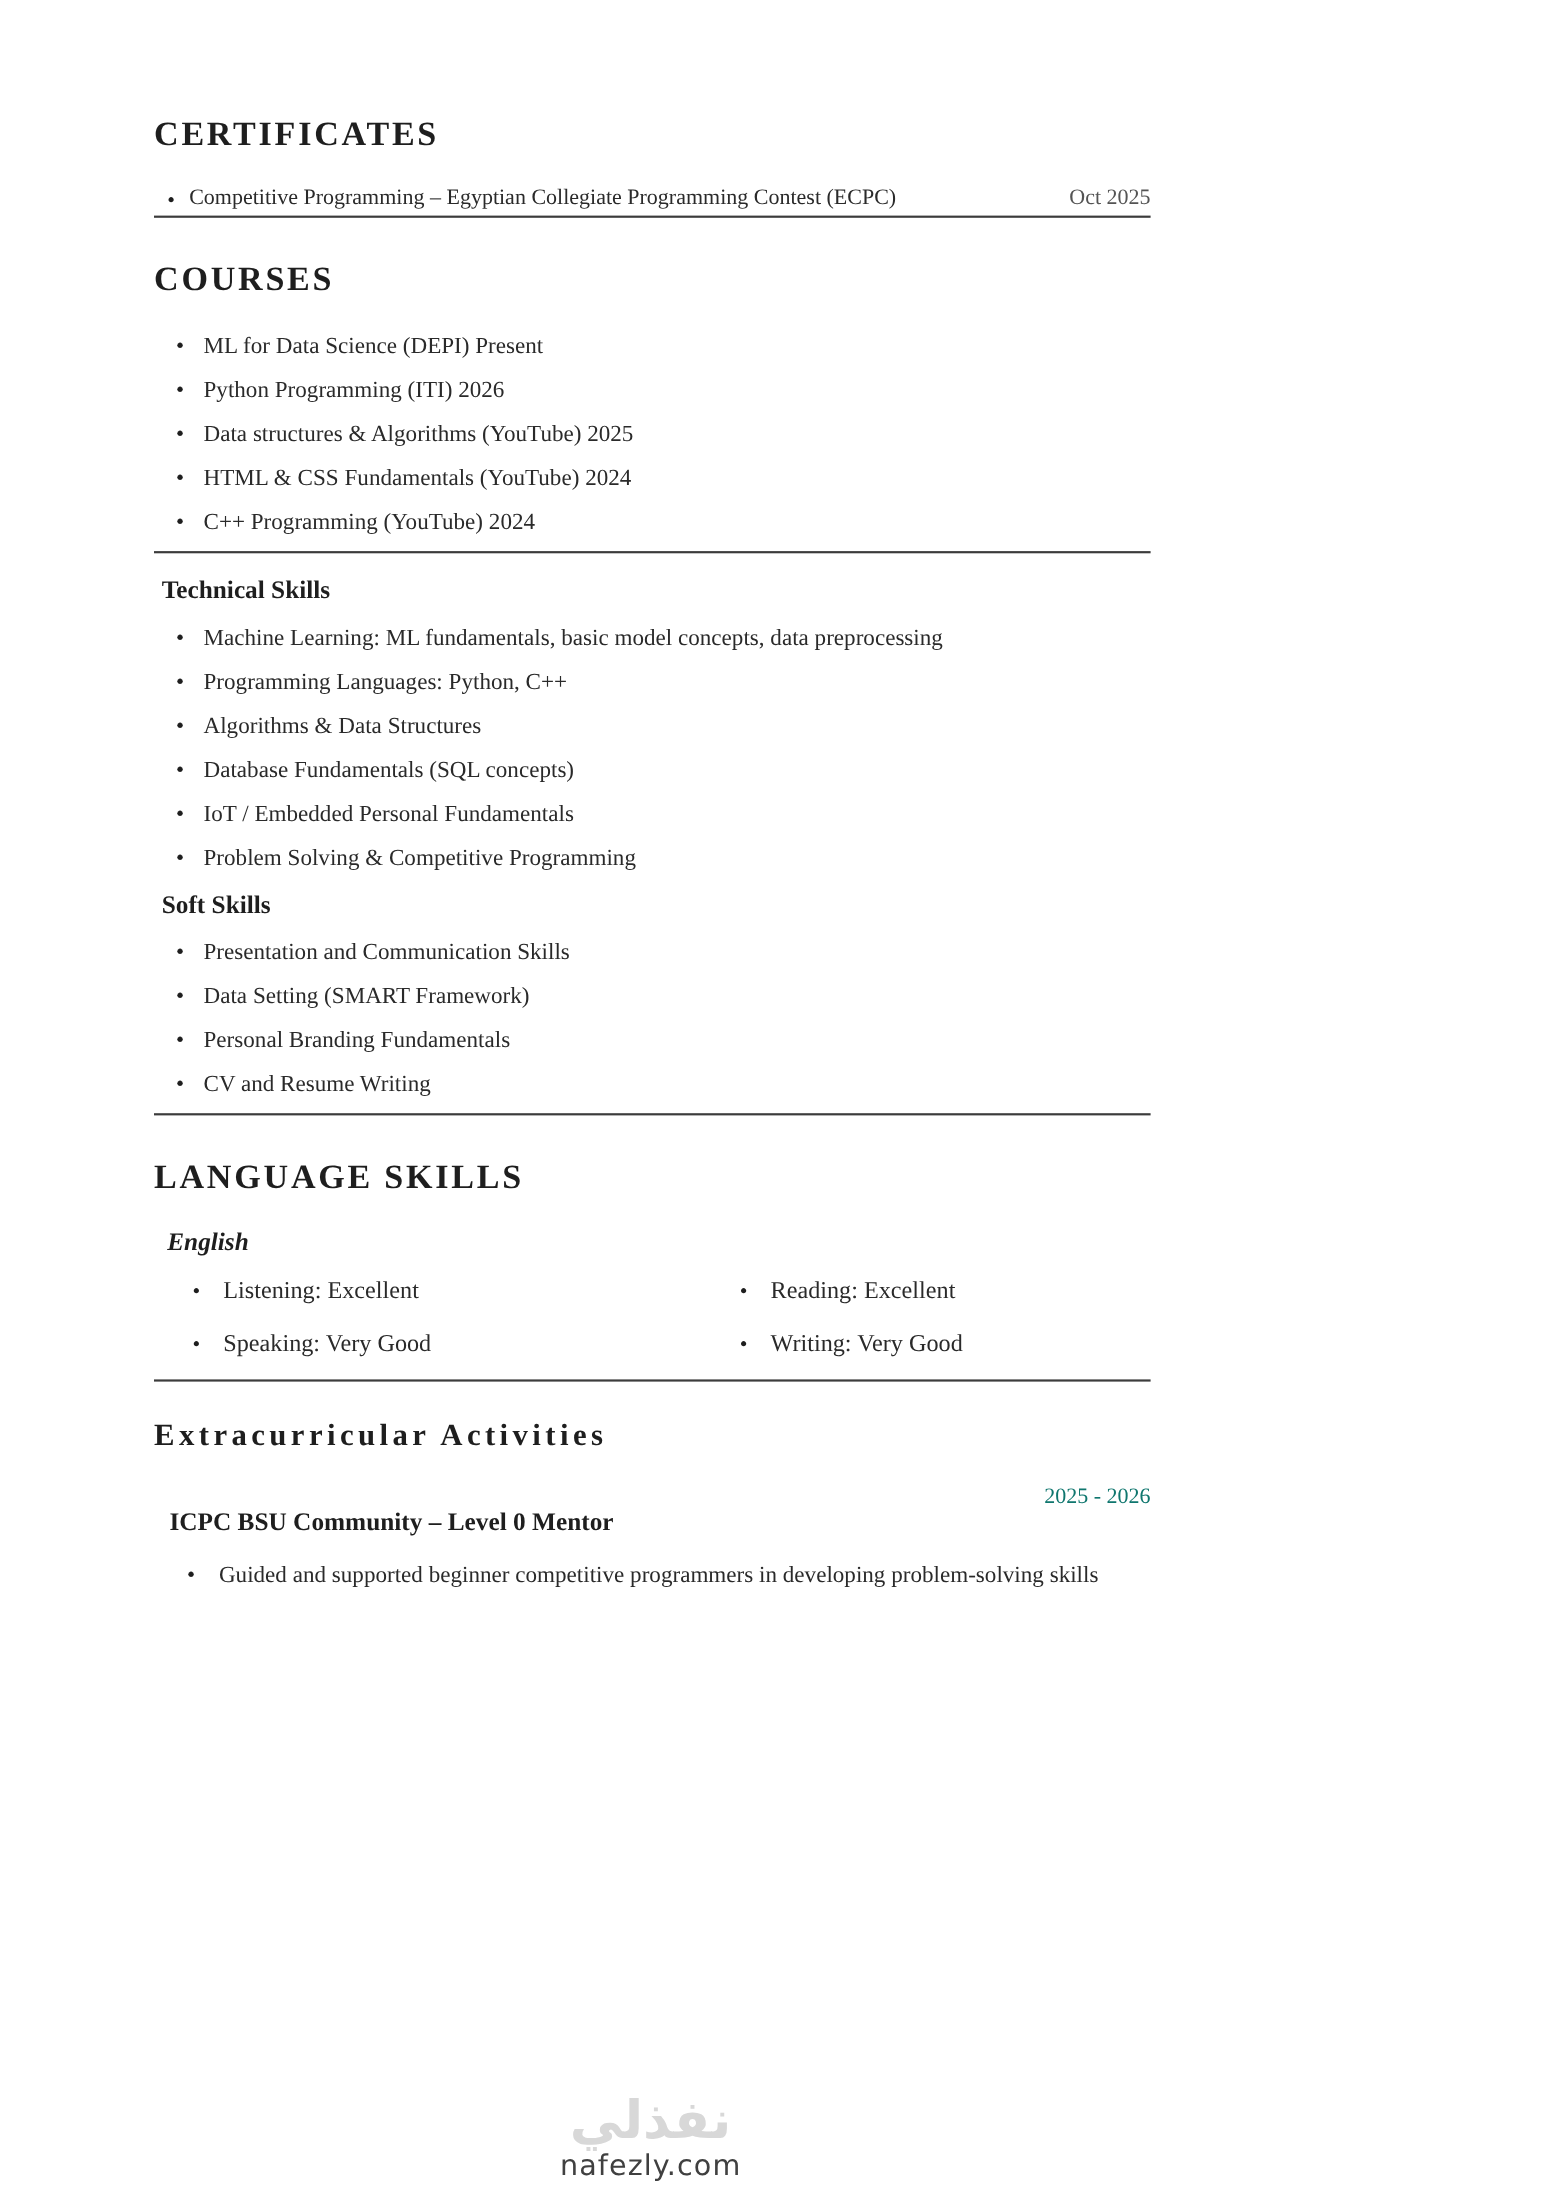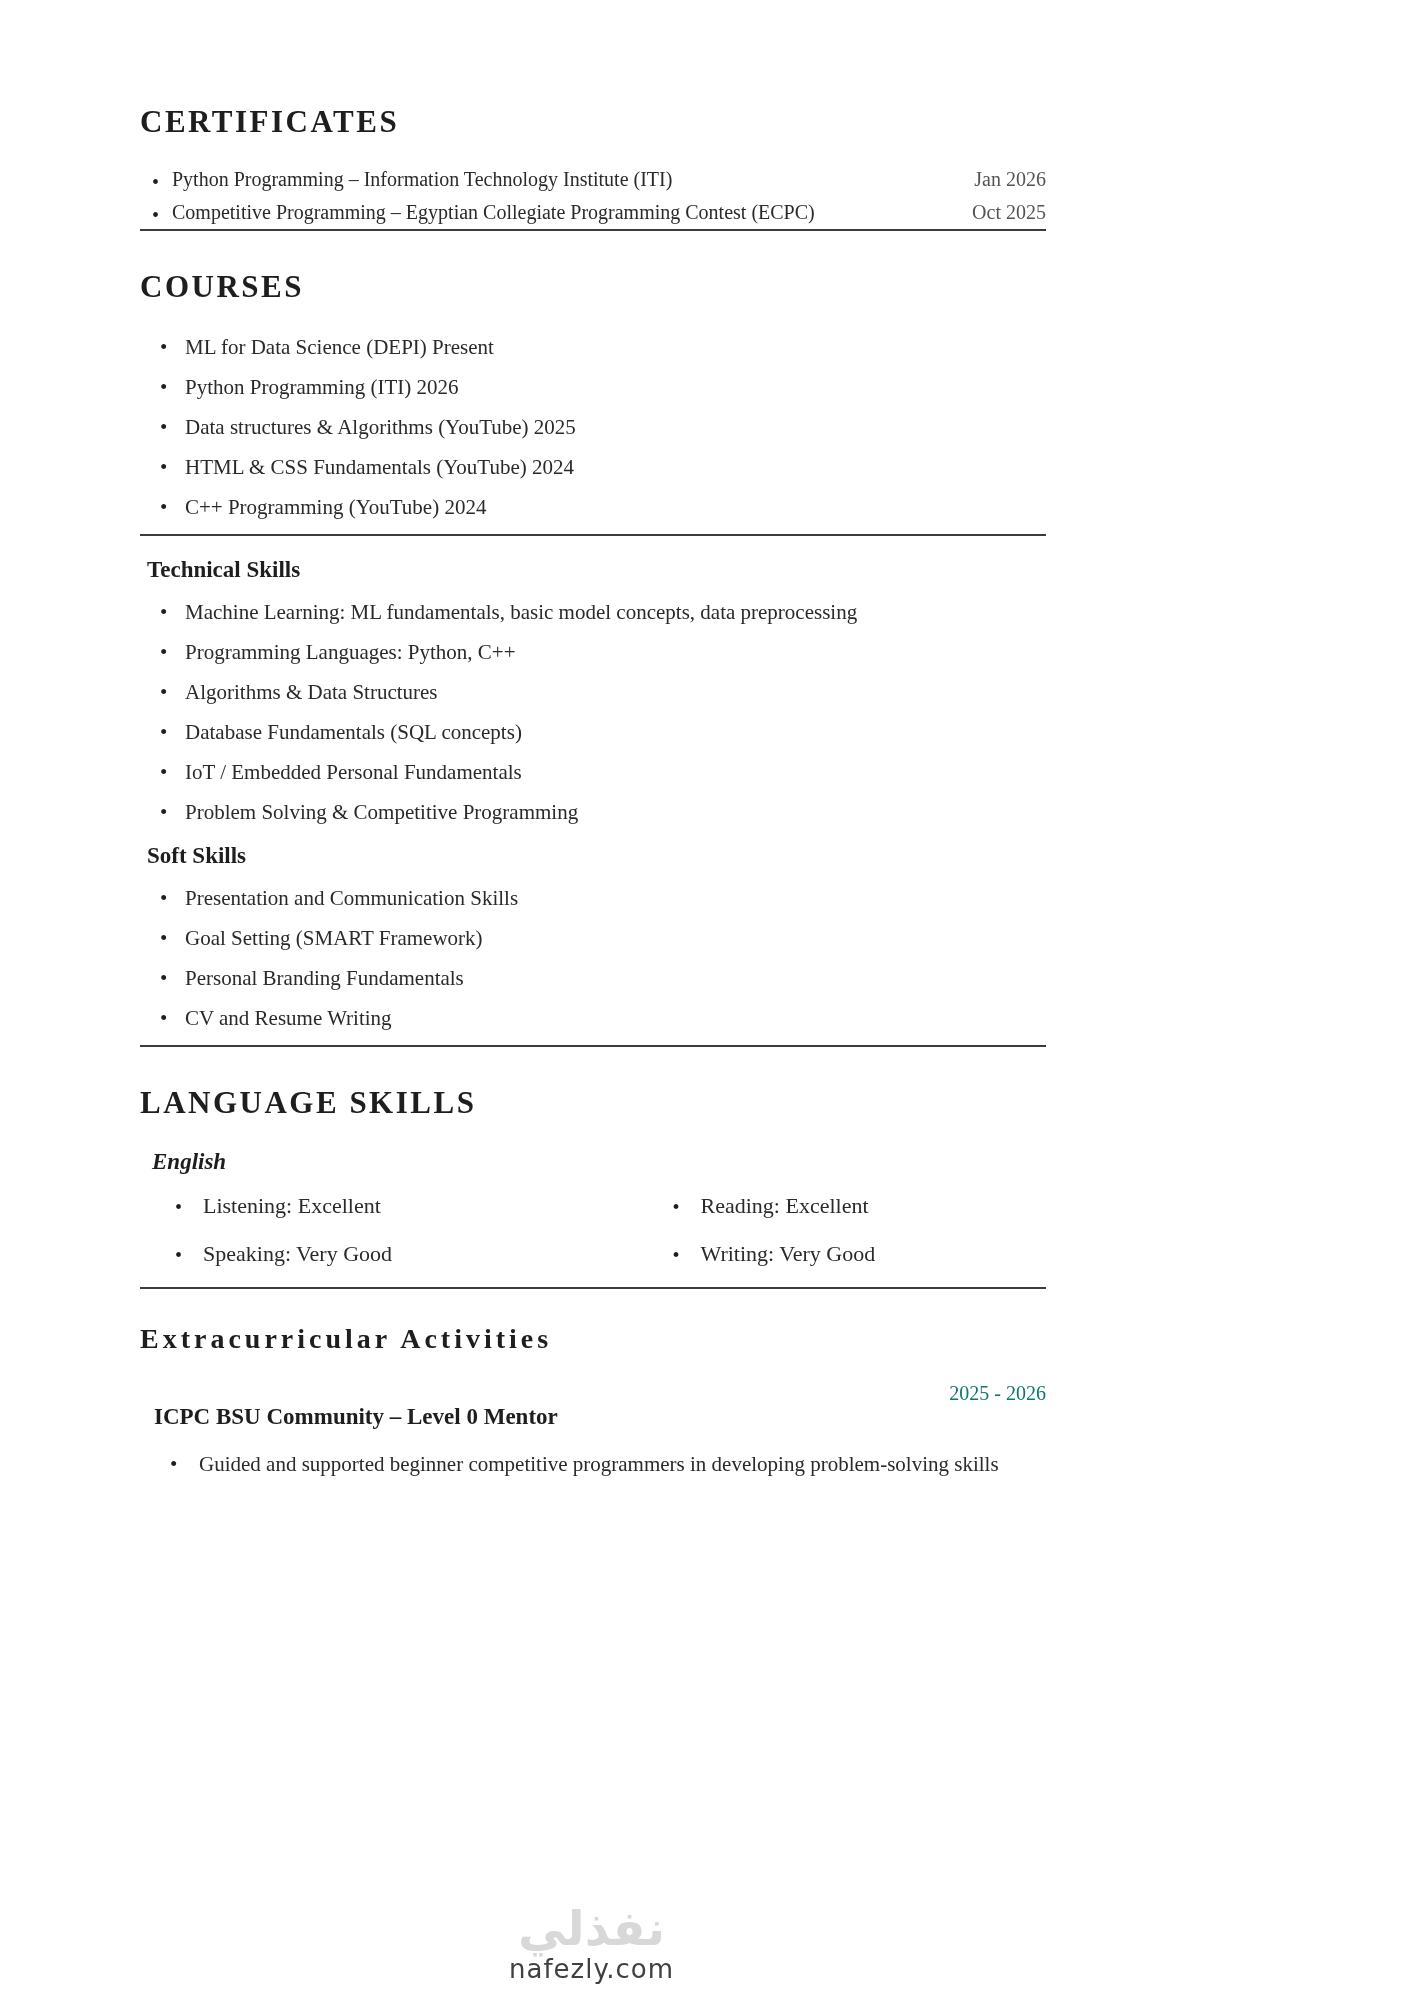--- a/index.html
+++ b/index.html
@@ -152,24 +152,20 @@
 </style>
 </head>
 <body>
 
 <div class="page">
 
   <section>
     <h2 class="section-title">CERTIFICATES</h2>
     <ul class="dated-list">
       <li>
-        <span class="li-text">Python Programming – Information Technology Institute (ITI)</span>
-        <span class="li-date">Jan 2026</span>
-      </li>
-      <li>
         <span class="li-text">Competitive Programming – Egyptian Collegiate Programming Contest (ECPC)</span>
         <span class="li-date">Oct 2025</span>
       </li>
     </ul>
   </section>
 
   <hr class="rule hr-1">
 
   <section>
     <h2 class="section-title courses-title">COURSES</h2>
@@ -190,21 +186,21 @@
       <li>Machine Learning: ML fundamentals, basic model concepts, data preprocessing</li>
       <li>Programming Languages: Python, C++</li>
       <li>Algorithms &amp; Data Structures</li>
       <li>Database Fundamentals (SQL concepts)</li>
       <li>IoT / Embedded Personal Fundamentals</li>
       <li>Problem Solving &amp; Competitive Programming</li>
     </ul>
     <h3 class="subhead soft-subhead">Soft Skills</h3>
     <ul class="bullet-list skills-list">
       <li>Presentation and Communication Skills</li>
-      <li>Goal Setting (SMART Framework)</li>
+      <li>Data Setting (SMART Framework)</li>
       <li>Personal Branding Fundamentals</li>
       <li>CV and Resume Writing</li>
     </ul>
   </section>
 
   <hr class="rule hr-3">
 
   <section>
     <h2 class="section-title lang-title">LANGUAGE SKILLS</h2>
     <h3 class="subhead lang-subhead">English</h3>

